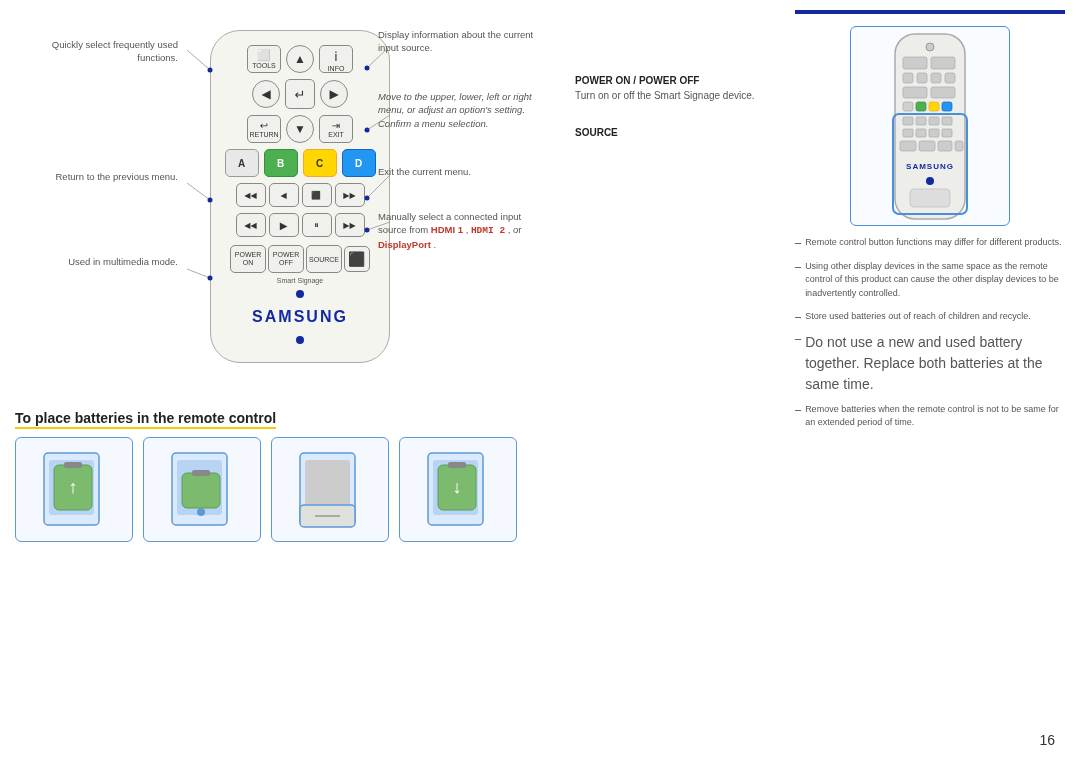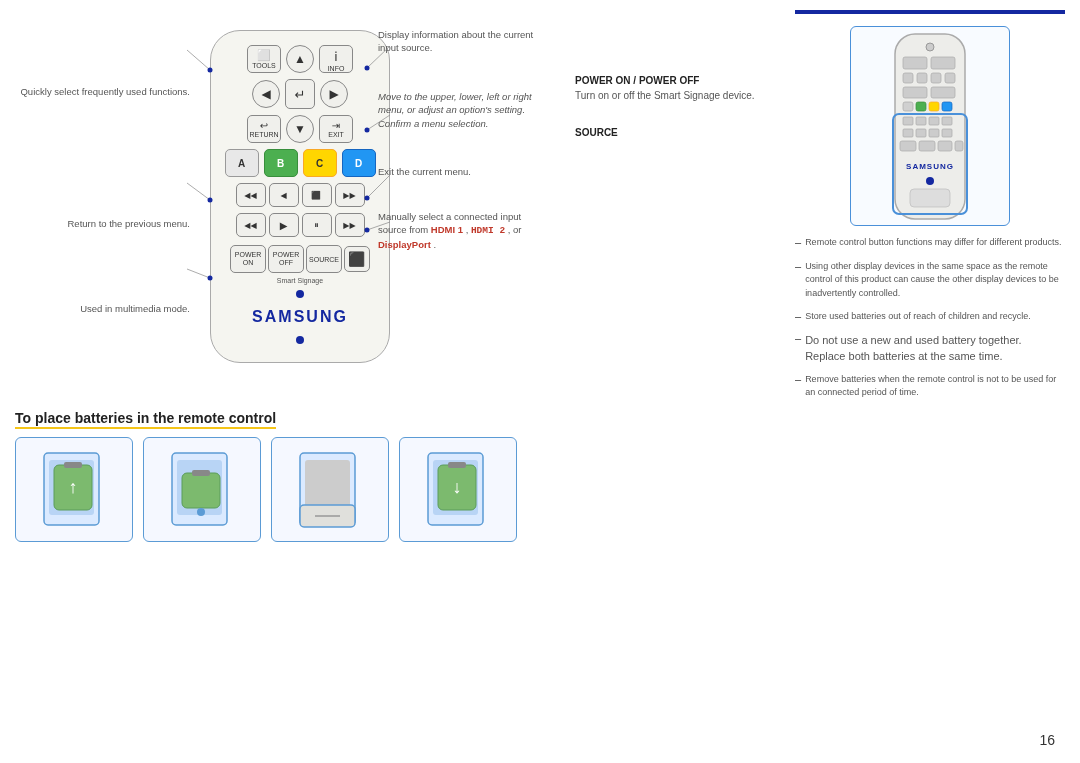--- a/index.html
+++ b/index.html
@@ -246,23 +246,22 @@
       width: 175px;
       position: relative;
       padding-top: 15px;
     }
 
     .la-item {
       position: absolute;
       font-size: 9.5px;
       color: #555;
       line-height: 1.4;
-      right: 0;
+      right: 12px;
       text-align: right;
-      margin-top: 47px;
     }
 
     .remote-center {
       width: 180px;
       flex-shrink: 0;
       position: relative;
     }
 
     .right-annotations {
       width: 175px;
@@ -614,25 +613,25 @@
       <span style="font-size:9px; color:#555; line-height:1.5;">Using other display devices in the same space as the remote control of this product can cause the other display devices to be inadvertently controlled.</span>
     </div>
 
 
     <div style="display:flex; gap:4px; margin-top:4px;">
       <span>–</span>
       <span style="font-size:9px; color:#555; line-height:1.5;">Store used batteries out of reach of children and recycle.</span>
     </div>
     <div style="display:flex; gap:4px; margin-top:2px;">
       <span>–</span>
-      <span style="font-size:11px; color:#555; line-height:1.5;">Do not use a new and used battery together. Replace both batteries at the same time.</span>
+      <span style="font-size:14px; color:#555; line-height:1.5;">Do not use a new and used battery together. Replace both batteries at the same time.</span>
     </div>
     <div style="display:flex; gap:4px; margin-top:2px;">
       <span>–</span>
-      <span style="font-size:9px; color:#555; line-height:1.5;">Remove batteries when the remote control is not to be used for an connected period of time.</span>
+      <span style="font-size:9px; color:#555; line-height:1.5;">Remove batteries when the remote control is not to be same for an extended period of time.</span>
     </div>
 
   </div>
 
 </div>
 
 <div class="page-number">
   <span>16</span>
 </div>
 

